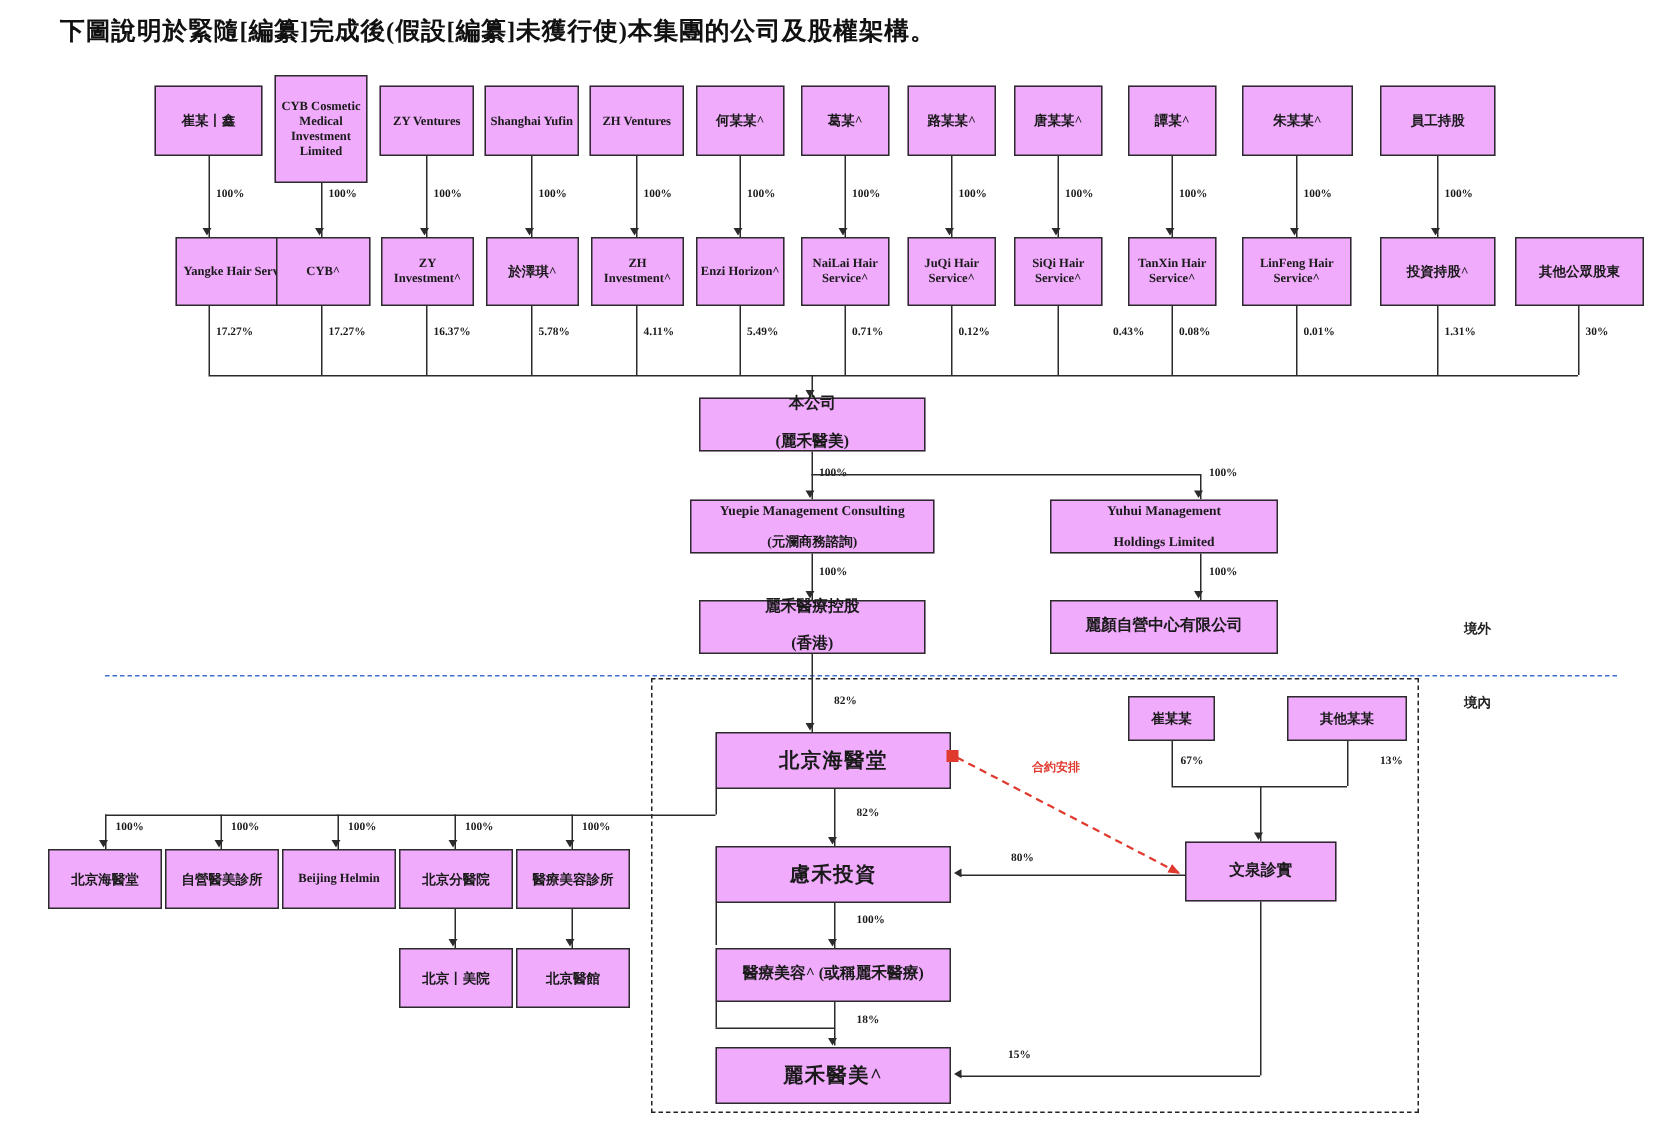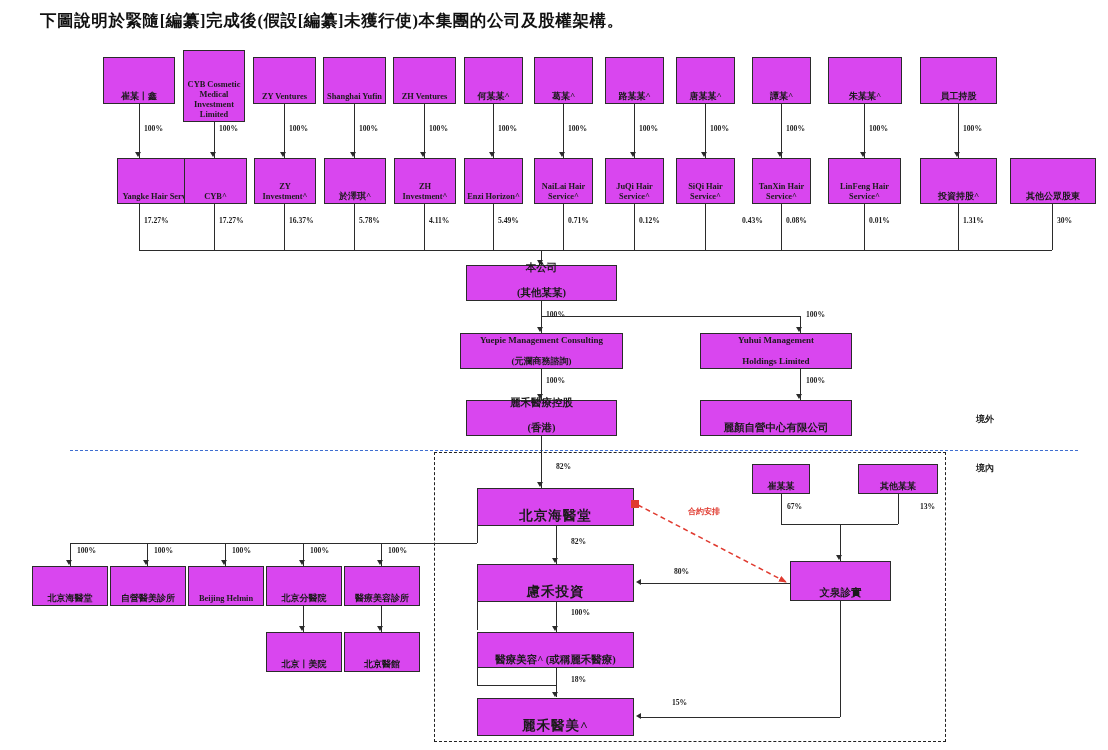--- a/index.html
+++ b/index.html
@@ -14,22 +14,22 @@
   
   .title{
     position:absolute;left:40px;top:10px;width:1040px;
     font-size:16.5px;letter-spacing:.6px;white-space:nowrap;
     color:#111;
   }
 
   
   .box{
     position:absolute;box-sizing:border-box;
-    border:1.2px solid #2b2b2b;background:#d946ef;
-    display:flex;align-items:flex-end;justify-content:center;
+    border:1.2px solid #2b2b2b;background:#f0abfc;
+    display:flex;align-items:center;justify-content:center;
     text-align:center;line-height:1.18;
     font-size:8.3px;color:#1a1a1a;
     padding:1px 2px;
   }
   .box span{display:block;width:100%;}
   .box.cn{font-size:9px;}
   .box.big{font-size:13.5px;letter-spacing:1px;}
   .box.mid{font-size:10.5px;}
   .box.en{font-size:8.4px;font-style:normal;}
 
@@ -217,21 +217,21 @@
   <div class="pct" style="left:963px;top:216px;">1.31%</div>
   <div class="vline" style="left:1052px;top:204px;height:46px;"></div>
   <div class="pct" style="left:1057px;top:216px;">30%</div>
 
   <div class="hline" style="left:139px;top:250px;width:913px;"></div>
   <div class="vline" style="left:541px;top:250px;height:15px;"></div>
   <div class="arrow-d" style="left:537.4px;top:260px;"></div>
 
   <div class="box mid" style="left:466px;top:265px;width:151px;height:36px;">
     <span><span>本公司</span><br>
-      <span>(其他某某)</span></span>
+      <span>(麗禾醫美)</span></span>
     </div>
 
   <div class="vline" style="left:541px;top:301px;height:32px;"></div>
   <div class="arrow-d" style="left:537.4px;top:327px;"></div>
   <div class="pct" style="left:546px;top:310px;">100%</div>
 
   <div class="hline" style="left:541px;top:316px;width:259px;"></div>
   <div class="vline" style="left:800px;top:316px;height:17px;"></div>
   <div class="arrow-d" style="left:796.4px;top:327px;"></div>
   <div class="pct" style="left:806px;top:310px;">100%</div>

